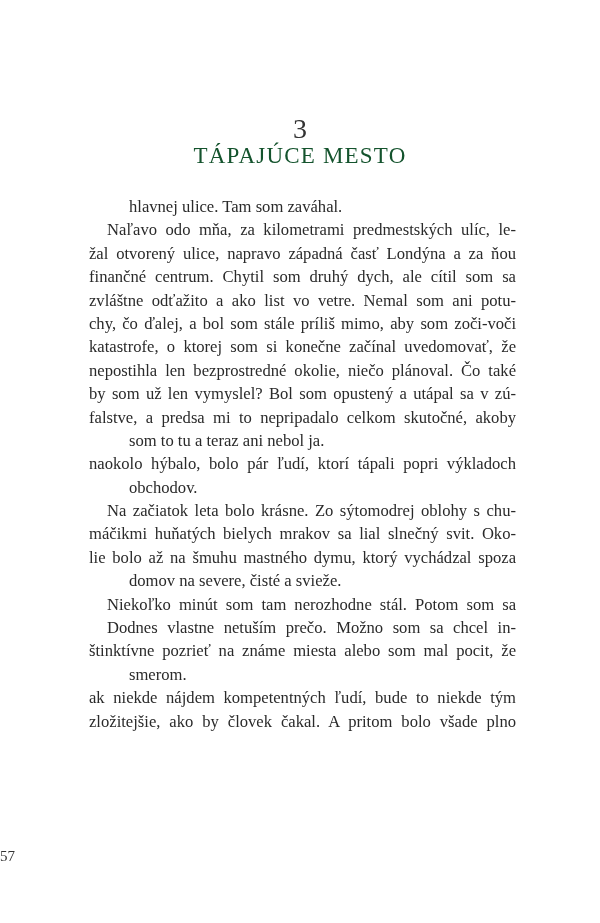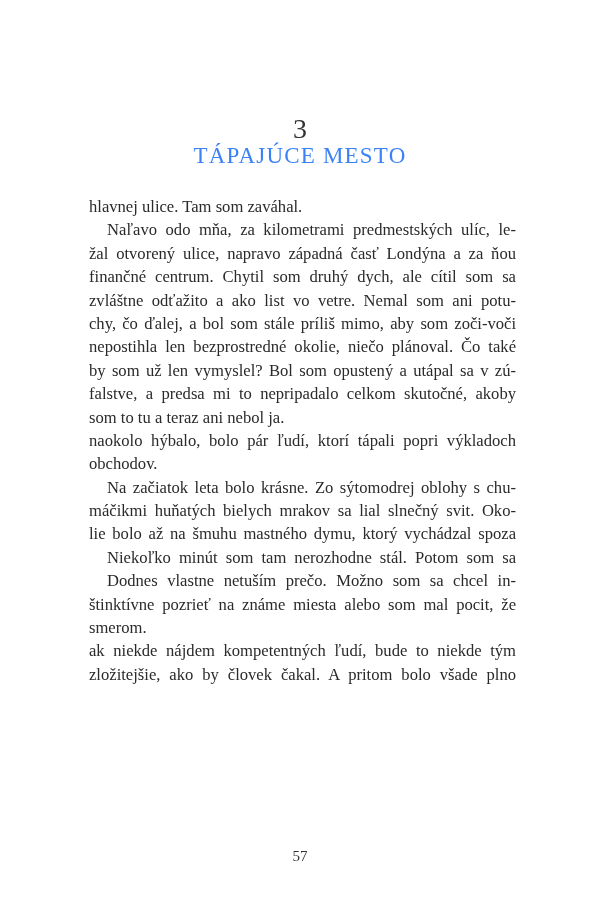--- a/index.html
+++ b/index.html
@@ -1,51 +1,53 @@
 <!DOCTYPE html>
 <html><head>
 <meta charset="utf-8">
 <style>
   html, body { margin: 0; padding: 0; background: #ffffff; }
   body { width: 600px; height: 923px; position: relative; overflow: hidden;
          font-family: "Liberation Serif", "DejaVu Serif", serif; color: #2a2a2a; }
   .chapter-num { position: absolute; top: 114px; left: 0; width: 600px; text-align: center;
          font-size: 28px; line-height: 30px; color: #333; }
   .chapter-title { position: absolute; top: 143px; left: 0; width: 600px; text-align: center;
-         font-size: 23px; line-height: 26px; letter-spacing: 1.2px; color: #3b82f6; }
+         font-size: 23px; line-height: 26px; letter-spacing: 1.2px; color: #14532d; }
   .body-text { position: absolute; top: 195px; left: 89px; width: 427px; }
   .line { display: block; height: 23.4px; line-height: 23.4px; font-size: 16.6px;
           white-space: nowrap; text-align: justify; text-align-last: justify; }
   .line.indent { padding-left: 18px; }
-  .line.last { text-align-last: left; }
-  .page-number { position: absolute; top: 848px; left: 0; width: 600px; text-align: center;
+  .line.last { text-align-last: left; margin-left: 40px; }
+  .page-number { position: absolute; top: 848px; left: 0; width: 600px; text-align: left;
           font-size: 15px; color: #333; }
 </style>
 </head>
 <body>
 
 <div>
   <div class="chapter-num">3</div>
   <div class="chapter-title">TÁPAJÚCE MESTO</div>
   <div class="body-text" id="body-text">
       <span class="line last">hlavnej ulice. Tam som zaváhal.</span>
       <span class="line indent">Naľavo odo mňa, za kilometrami predmestských ulíc, le-</span>
       <span class="line">žal otvorený ulice, napravo západná časť Londýna a za ňou</span>
       <span class="line">finančné centrum. Chytil som druhý dych, ale cítil som sa</span>
       <span class="line">zvláštne odťažito a ako list vo vetre. Nemal som ani potu-</span>
       <span class="line">chy, čo ďalej, a bol som stále príliš mimo, aby som zoči-voči</span>
+      <span class="line">katastrofe, o ktorej som si konečne začínal uvedomovať, že</span>
       <span class="line">nepostihla len bezprostredné okolie, niečo plánoval. Čo také</span>
       <span class="line">by som už len vymyslel? Bol som opustený a utápal sa v zú-</span>
       <span class="line">falstve, a predsa mi to nepripadalo celkom skutočné, akoby</span>
       <span class="line last">som to tu a teraz ani nebol ja.</span>
       <span class="line">naokolo hýbalo, bolo pár ľudí, ktorí tápali popri výkladoch</span>
       <span class="line last">obchodov.</span>
       <span class="line indent">Na začiatok leta bolo krásne. Zo sýtomodrej oblohy s chu-</span>
       <span class="line">máčikmi huňatých bielych mrakov sa lial slnečný svit. Oko-</span>
       <span class="line">lie bolo až na šmuhu mastného dymu, ktorý vychádzal spoza</span>
+      <span class="line last">domov na severe, čisté a svieže.</span>
       <span class="line indent">Niekoľko minút som tam nerozhodne stál. Potom som sa</span>
       <span class="line indent">Dodnes vlastne netuším prečo. Možno som sa chcel in-</span>
       <span class="line">štinktívne pozrieť na známe miesta alebo som mal pocit, že</span>
       <span class="line last">smerom.</span>
       <span class="line">ak niekde nájdem kompetentných ľudí, bude to niekde tým</span>
       <span class="line">zložitejšie, ako by človek čakal. A pritom bolo všade plno</span>
     </div>
   <div class="page-number">57</div>
 </div>
 

